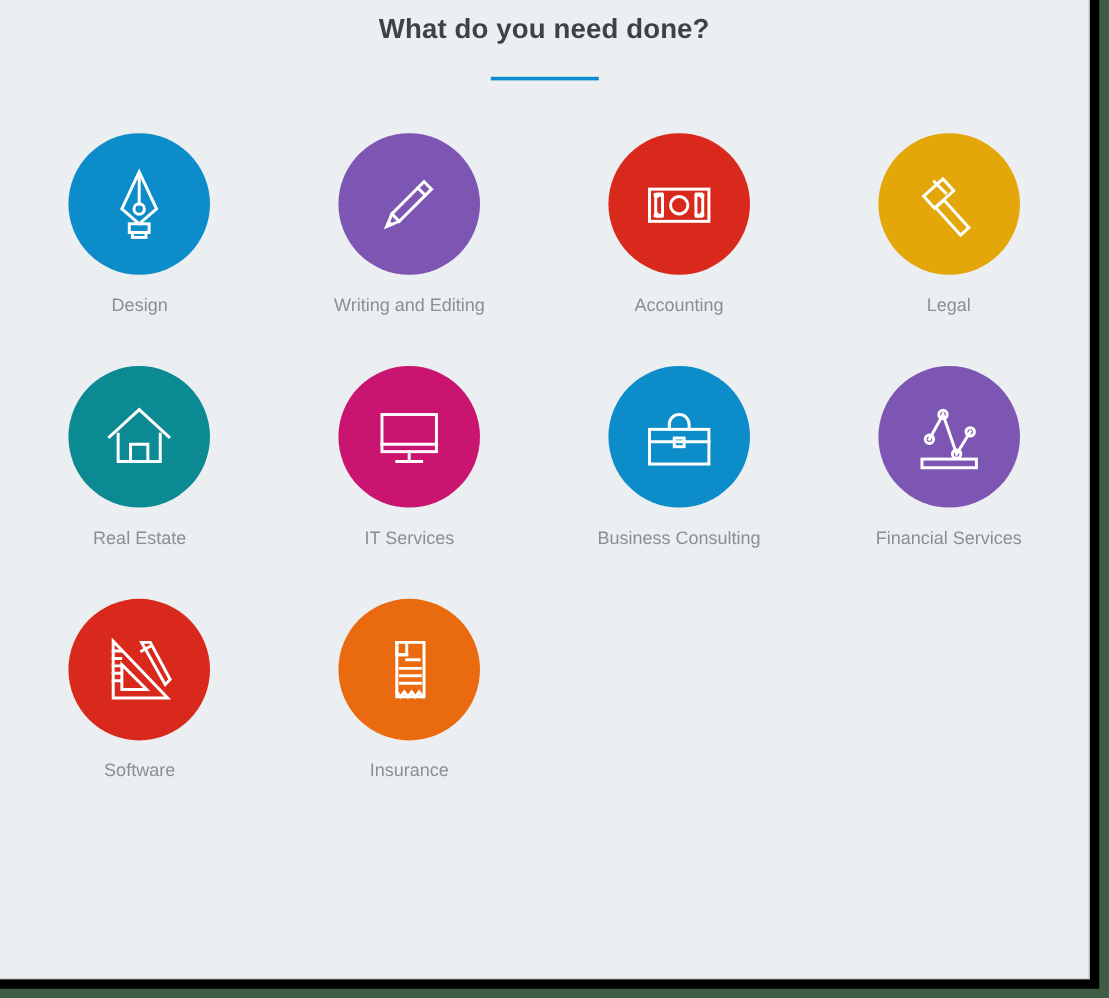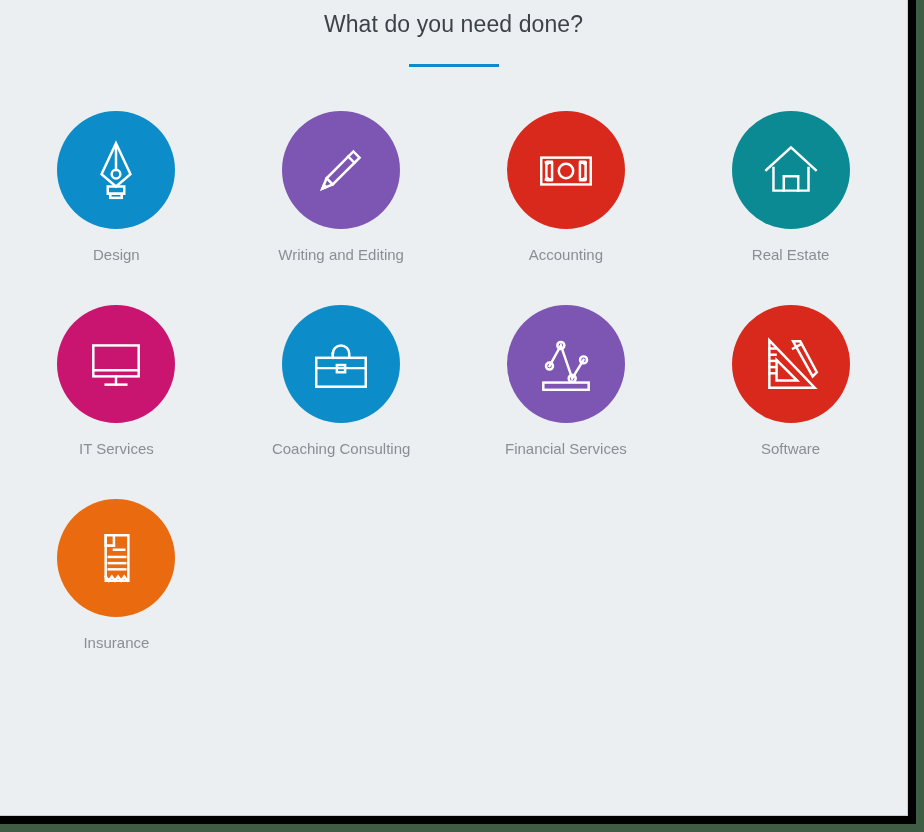--- a/index.html
+++ b/index.html
@@ -36,21 +36,21 @@
   }
 
   
   #header {
     padding-top: 8px;
     text-align: center;
   }
 
   #page-title {
     font-size: 23px;
-    font-weight: normal;
+    font-weight: bold;
     color: #3c4348;
     letter-spacing: .1px;
     line-height: 32px;
   }
 
   #title-underline {
     width: 90px;
     height: 3px;
     background: #0d8bd1;
     margin: 24px auto 0 auto;
@@ -141,20 +141,30 @@
               <path d="M12.5 24.5 L18 24.5 M12.5 41.5 L18 41.5"></path>
               <path d="M13 25 L13 41 M51 25 L51 41"></path>
               <path d="M13 25 L18.5 25 L18.5 41 L13 41"></path>
               <path d="M51 25 L45.5 25 L45.5 41 L51 41"></path>
               <circle cx="32" cy="33" r="7"></circle>
             </svg>
           </div>
           <div class="category-label">Accounting</div>
         </div>
         <div class="category-cell">
+          <div class="category-circle" style="background: rgb(227, 167, 10);">
+            <svg viewBox="0 0 64 64" fill="none" stroke="#ffffff" stroke-width="2.4" stroke-linecap="square" stroke-linejoin="miter">
+              <rect x="13" y="17" width="21" height="13" transform="rotate(-42 23.5 23.5)"></rect>
+              <line x1="20" y1="14" x2="29" y2="23"></line>
+              <rect x="30" y="28" width="9" height="30" transform="rotate(-42 34.5 43)"></rect>
+            </svg>
+          </div>
+          <div class="category-label">Legal</div>
+        </div>
+        <div class="category-cell">
           <div class="category-circle" style="background: rgb(11, 138, 147);">
             <svg viewBox="0 0 64 64" fill="none" stroke="#ffffff" stroke-width="2.4" stroke-linecap="square" stroke-linejoin="miter">
               <path d="M8 32 L32 10 L56 32"></path>
               <path d="M15 30 L15 52 L49 52 L49 30"></path>
               <path d="M25 52 L25 38 L39 38 L39 52"></path>
             </svg>
           </div>
           <div class="category-label">Real Estate</div>
         </div>
         <div class="category-cell">
@@ -171,21 +181,21 @@
         <div class="category-cell">
           <div class="category-circle" style="background: rgb(12, 140, 201);">
             <svg viewBox="0 0 64 64" fill="none" stroke="#ffffff" stroke-width="2.4" stroke-linecap="square" stroke-linejoin="miter">
               <path d="M24 22 A8 8 0 0 1 40 22 L40 26"></path>
               <path d="M24 22 L24 26"></path>
               <rect x="8" y="26" width="48" height="28"></rect>
               <line x1="8" y1="36" x2="56" y2="36"></line>
               <rect x="28" y="33" width="8" height="7"></rect>
             </svg>
           </div>
-          <div class="category-label">Coaching Consulting</div>
+          <div class="category-label">Business Consulting</div>
         </div>
         <div class="category-cell">
           <div class="category-circle" style="background: rgb(125, 85, 179);">
             <svg viewBox="0 0 64 64" fill="none" stroke="#ffffff" stroke-width="2.4" stroke-linecap="square" stroke-linejoin="miter">
               <polyline points="16,34 27,14 38,46 49,28"></polyline>
               <circle cx="16" cy="34" r="3.4"></circle>
               <circle cx="27" cy="14" r="3.4"></circle>
               <circle cx="38" cy="46" r="3.4"></circle>
               <circle cx="49" cy="28" r="3.4"></circle>
               <rect x="10" y="50" width="44" height="7"></rect>

